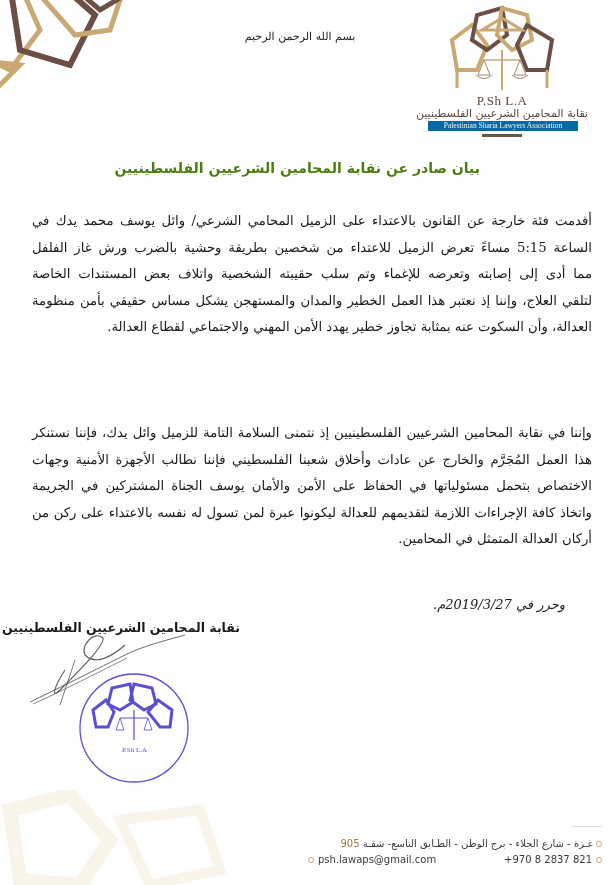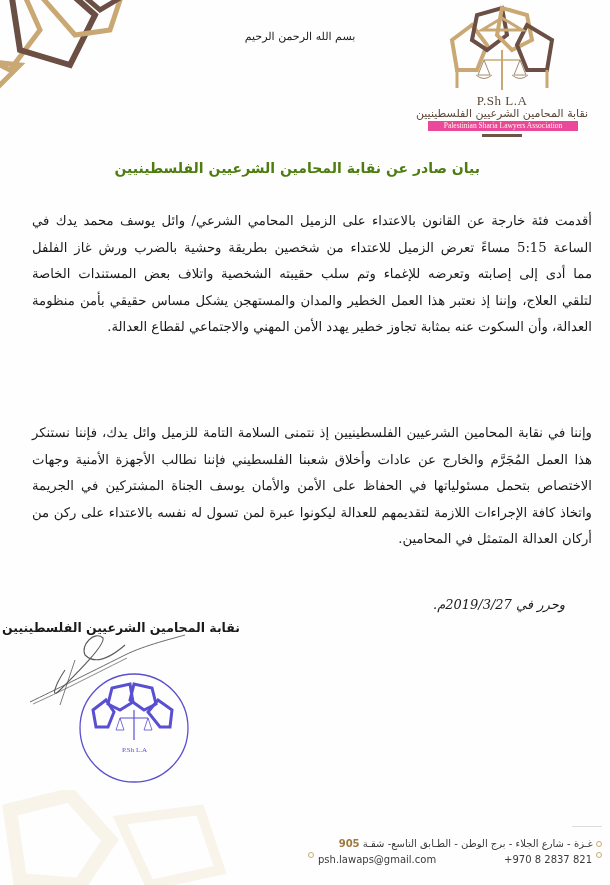--- a/index.html
+++ b/index.html
@@ -67,21 +67,21 @@
       color: #5a4636;
       direction: rtl;
       white-space: nowrap;
     }
     .logo-en {
       position: absolute;
       top: 121px;
       left: 26px;
       width: 150px;
       height: 10px;
-      background: #ec4899;
+      background: #0369a1;
       color: #fff5e6;
       font-family: "Liberation Serif", serif;
       font-size: 7.5px;
       line-height: 10px;
       text-align: center;
       white-space: nowrap;
       overflow: hidden;
     }
     .logo-bar {
       position: absolute;
@@ -185,30 +185,30 @@
       color: #3a3a3a;
     }
     .footer-address {
       direction: rtl;
       text-align: right;
       font-size: 10px;
       white-space: nowrap;
       height: 16px;
       line-height: 16px;
     }
-    .footer-address .num { color: #a07a3e; font-weight: bold; padding-left: 24px; }
+    .footer-address .num { color: #a07a3e; font-weight: normal; padding-left: 24px; }
     .footer-contact {
       display: flex;
       justify-content: space-between;
       font-size: 10px;
       height: 16px;
       line-height: 16px;
       padding-left: 6px;
     }
-    .footer-contact .item { display: flex; gap: 4px; }
+    .footer-contact .item { display: flex; align-items: center; gap: 4px; }
     .dot-icon {
       display: inline-block;
       width: 6px;
       height: 6px;
       border-radius: 50%;
       border: 1px solid #c9a874;
       box-sizing: border-box;
     }
     .footer-rule {
       position: absolute;

